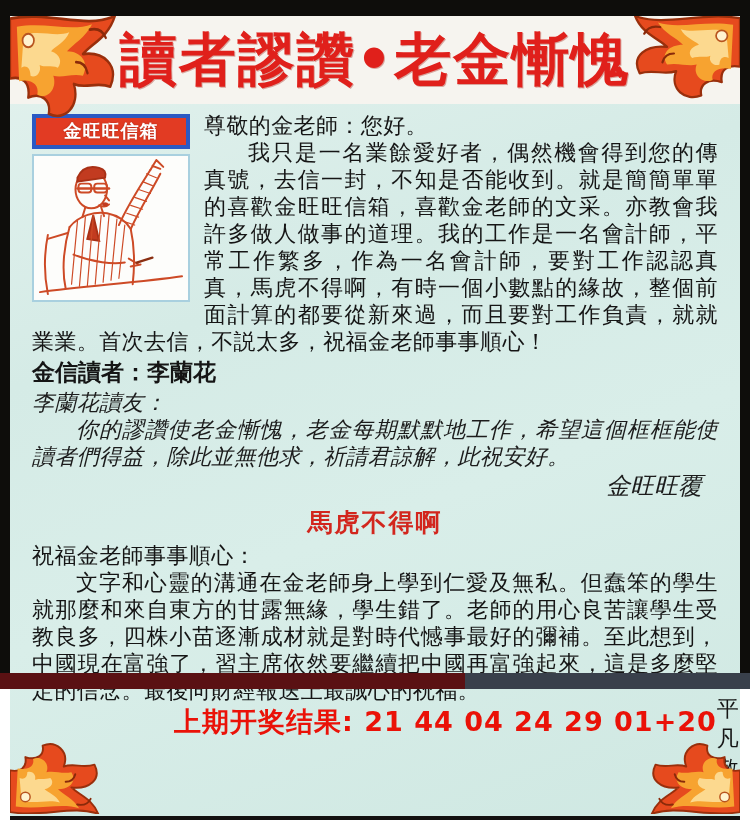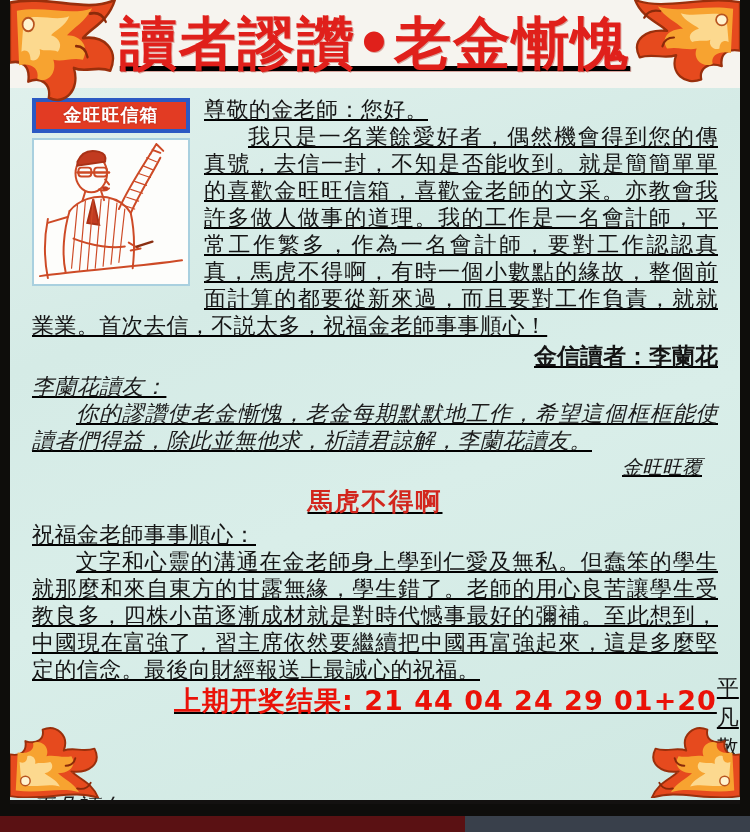--- a/index.html
+++ b/index.html
@@ -1,18 +1,18 @@
 <!DOCTYPE html>
 <html><head>
 <meta charset="utf-8">
 <style>
   * { margin:0; padding:0; box-sizing:border-box; }
   body { width:750px; height:832px; overflow:hidden; font-family:"DejaVu Serif", serif; }
 
-  .frame { position:relative; width:750px; height:832px; background:#0e0d0b; padding:0 10px 0 10px;text-decoration:underline; }
+  .frame { position:relative; width:750px; height:689px; background:#0e0d0b; padding:16px 10px 0 10px; }
   .inner { position:relative; width:100%; height:804px; overflow:hidden;
            background:linear-gradient(160deg,#e3f2ee 0%, #d5ebe6 35%, #d9eee9 60%, #cfe8e2 100%);
            border-bottom:4px solid #131110; }
 
   
   .bottom-strip { position:absolute; left:0; bottom:0; width:750px; height:16px; display:flex; }
   .strip-left  { width:62%; height:100%; background:#5a1113; }
   .strip-right { flex:1; height:100%; background:#39404b; }
 
   
@@ -25,22 +25,22 @@
   .orn-tl { left:0;  top:0;    width:114px; height:106px; }
   .orn-tr { right:0; top:0;    width:114px; height:86px;  transform:scaleX(-1); }
   .orn-bl { left:0;  bottom:2px; width:96px; height:74px; transform:scaleY(-1); }
   .orn-br { right:0; bottom:2px; width:96px; height:74px; transform:scale(-1,-1); }
 
   
   .bodyarea { padding:8px 22px 0 22px; color:#151515; }
   p { font-size:22px; line-height:27px; text-align:justify; letter-spacing:.4px; }
   .indent { text-indent:2em; }
   .kai { font-style:italic; color:#1c1c1c; }
-  .sig-center { text-align:right; font-size:23px; font-weight:bold; margin:2px 0 1px 0; }
-  .sig-right  { text-align:right; font-size:20px; padding-right:16px; }
+  .sig-center { text-align:left; font-size:23px; font-weight:bold; margin:2px 0 1px 0; }
+  .sig-right  { text-align:right; font-size:24px; padding-right:16px; }
   .salutation { font-size:22px; }
 
   
   .mailbox { float:left; width:160px; margin:2px 12px 4px 0; }
   .mailbox-label { width:158px; background:#e23b23; border:4px solid #2b59c3; color:#ffffff;
                    font-family:"DejaVu Sans", sans-serif; font-weight:bold; font-size:18px;
                    letter-spacing:1px; text-align:center; padding:3px 0 4px 0; line-height:1.1;
                    text-shadow:0 0 2px rgba(120,20,10,.5); }
   .sketch-box { width:158px; height:148px; background:#fdfdfb; border:2px solid #a9d0df; margin-top:5px; }
 
@@ -122,21 +122,21 @@
             </svg>
           </div>
         </div>
         <p class="salutation">尊敬的金老師：您好。</p>
         <p class="indent">我只是一名業餘愛好者，偶然機會得到您的傳真號，去信一封，不知是否能收到。就是簡簡單單的喜歡金旺旺信箱，喜歡金老師的文采。亦教會我許多做人做事的道理。我的工作是一名會計師，平常工作繁多，作為一名會計師，要對工作認認真真，馬虎不得啊，有時一個小數點的緣故，整個前面計算的都要從新來過，而且要對工作負責，就就業業。首次去信，不説太多，祝福金老師事事順心！</p>
       </div>
 
       <div class="sig-center">金信讀者：李蘭花</div>
 
       <p class="kai">李蘭花讀友：</p>
-      <p class="kai indent">你的謬讚使老金慚愧，老金每期默默地工作，希望這個框框能使讀者們得益，除此並無他求，祈請君諒解，李蘭花讀友。</p>
+      <p class="kai indent">你的謬讚使老金慚愧，老金每期默默地工作，希望這個框框能使讀者們得益，除此並無他求，祈請君諒解，此祝安好。</p>
       <div class="sig-right kai">金旺旺覆</div>
 
       <div class="section-heading">馬虎不得啊</div>
 
       <p class="salutation">祝福金老師事事順心：</p>
       <p class="indent">文字和心靈的溝通在金老師身上學到仁愛及無私。但蠢笨的學生就那麼和來自東方的甘露無緣，學生錯了。老師的用心良苦讓學生受教良多，四株小苗逐漸成材就是對時代憾事最好的彌補。至此想到，中國現在富強了，習主席依然要繼續把中國再富強起來，這是多麼堅定的信念。最後向財經報送上最誠心的祝福。</p>
 
       <div class="lottery-row">
         <span class="lottery">上期开奖结果: 21 44 04 24 29 01+20</span>
         <span class="sig">平凡敬上</span>

